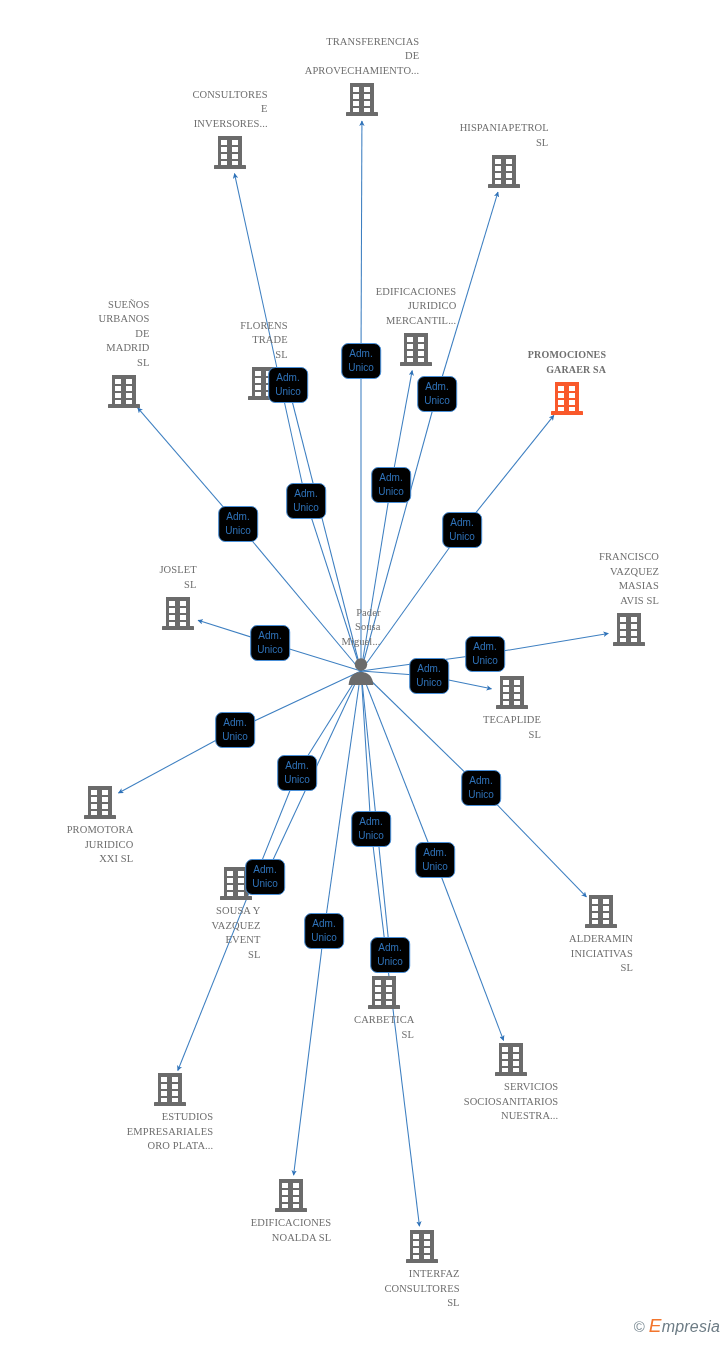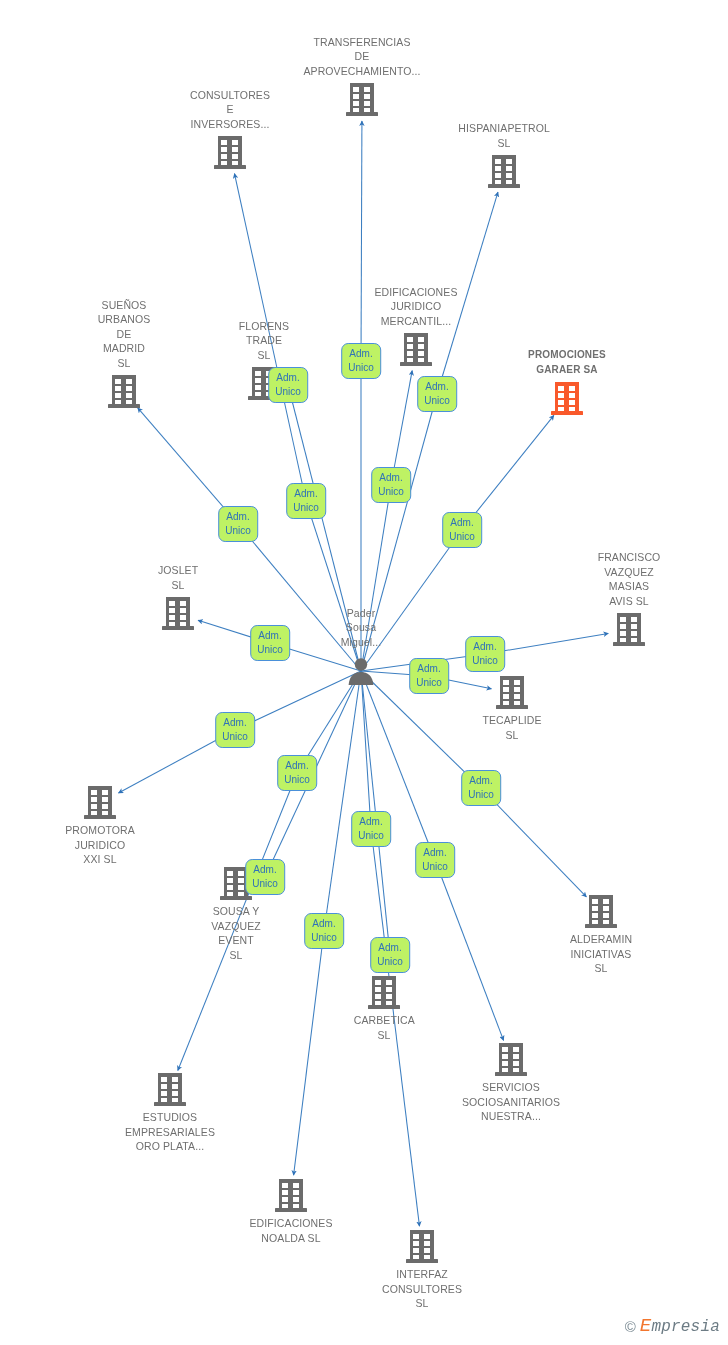--- a/index.html
+++ b/index.html
@@ -29,40 +29,41 @@
   .node .icon{
     position:absolute;
     transform:translate(-50%,-50%);
     left:0;top:0;
     line-height:0;
   }
   .node .nlabel{
     position:absolute;
     left:0;
     transform:translateX(-50%);
-    text-align:center;
+    text-align:right;
     color:#6f6f6f;
     font-size:10.5px;
     line-height:14.5px;
     white-space:pre-line;
     letter-spacing:.1px;
+    font-family:Liberation Serif, serif;
   }
   .node.below .nlabel{ top:20px; }
   .node.above .nlabel{ bottom:22px; }
   .node.focal .nlabel{
     color:#6f6f6f;
     font-weight:bold;
     font-size:10px;
     letter-spacing:.15px;
   }
   
   .badge{
     position:absolute;
     transform:translate(-50%,-50%);
-    background:#bef264;
+    background:#000000;
     border:1.3px solid #4a90d9;
     border-radius:7px;
     color:#2f72b8;
     font-size:10px;
     line-height:13.5px;
     text-align:center;
     padding:3px 6px 4px 6px;
     white-space:pre-line;
     box-sizing:border-box;
   }
@@ -75,21 +76,21 @@
     align-items:center;
     gap:4px;
     user-select:none;
   }
   #watermark .c{
     color:#7a8a93;
     font-size:15px;
     line-height:15px;
   }
   #watermark .brand{
-    font-family:Liberation Mono, monospace;
+    font-family:Liberation Sans, sans-serif;
     font-style:italic;
     font-size:16px;
     color:#6d7c85;
     letter-spacing:.2px;
   }
   #watermark .brand .e{ color:#f2762e; font-size:19px; }
 </style>
 </head>
 <body>
 

